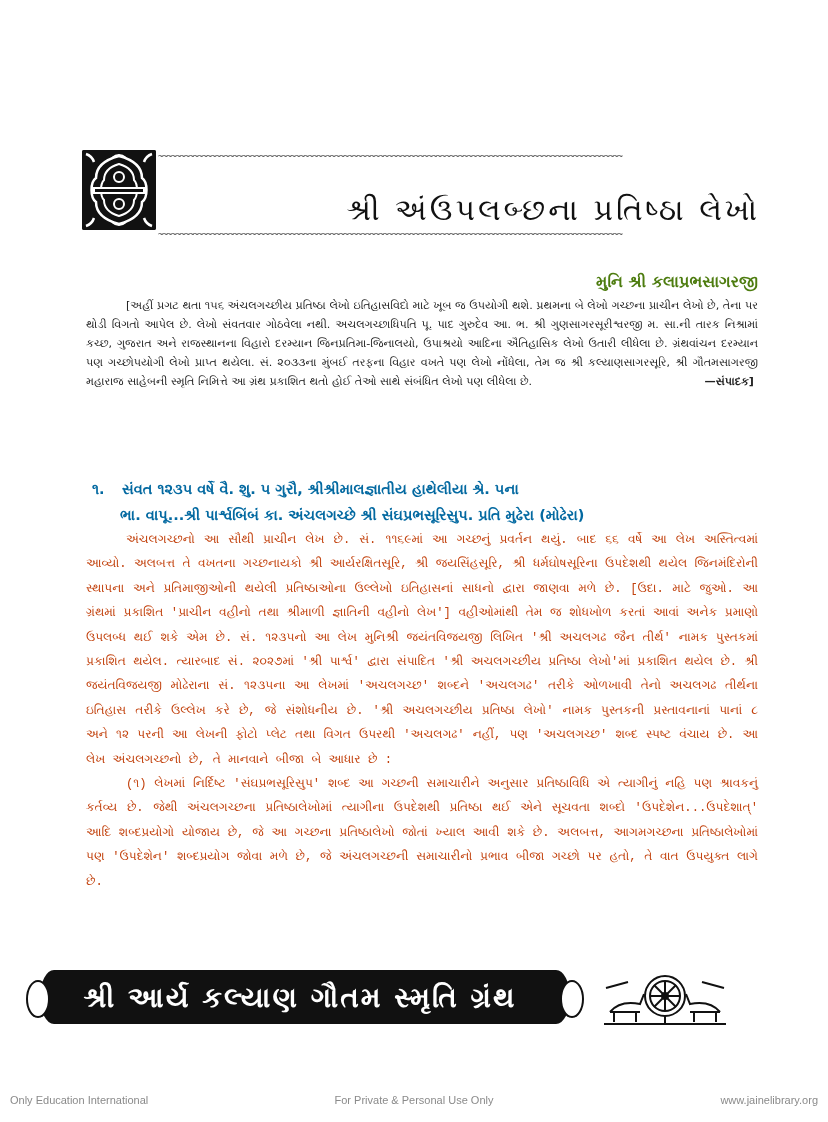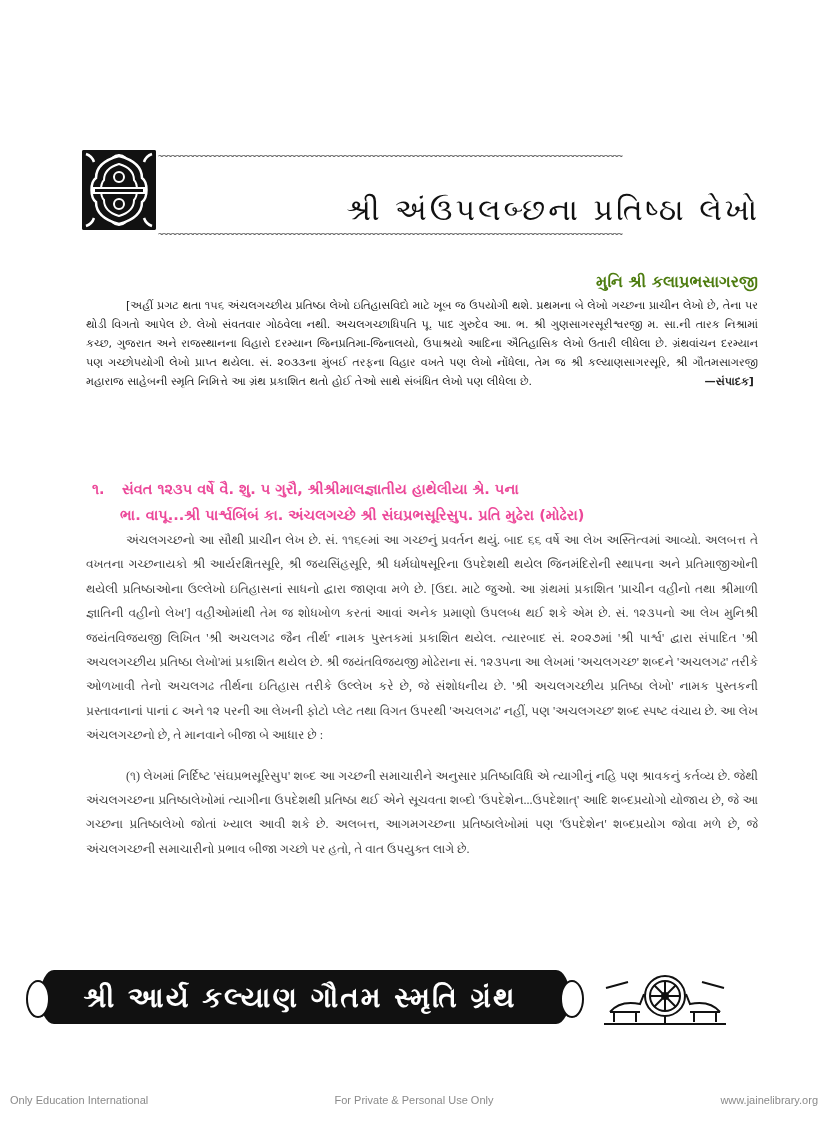--- a/index.html
+++ b/index.html
@@ -42,33 +42,33 @@
   }
   .note p { margin: 0; text-indent: 40px; }
   .note .sign {
     position: absolute; right: 4px; bottom: 0; font-weight: bold;
   }
 
   
   .insc {
     position: absolute; left: 92px; top: 476px; width: 668px;
     font-family: "DejaVu Sans", sans-serif; font-weight: bold; font-size: 14.5px; line-height: 26px;
-    color: #ec4899;
+    color: #0369a1;
   }
   .insc .num { display: inline-block; width: 30px; }
   .insc .l2 { padding-left: 28px; display: block; }
 
   
   .body {
     position: absolute; left: 86px; top: 528px; width: 672px;
-    font-family: Liberation Serif, serif; font-size: 12.2px; line-height: 24.4px;
-    text-align: justify; color: #404040;
+    font-family: Liberation Mono, monospace; font-size: 12.2px; line-height: 24.4px;
+    text-align: justify; color: #c2410c;
   }
   .body p { margin: 0; text-indent: 40px; }
-  .body p + p { margin-top: 16px; }
+  .body p + p { margin-top: 0; }
 
   
   .banner {
     position: absolute; left: 40px; top: 970px; width: 530px; height: 54px;
     background: #111; border-radius: 14px / 27px;
   }
   .banner::before, .banner::after {
     content: ""; position: absolute; top: 10px; width: 20px; height: 34px;
     border: 2px solid #111; border-radius: 50%; background: #fff;
   }

